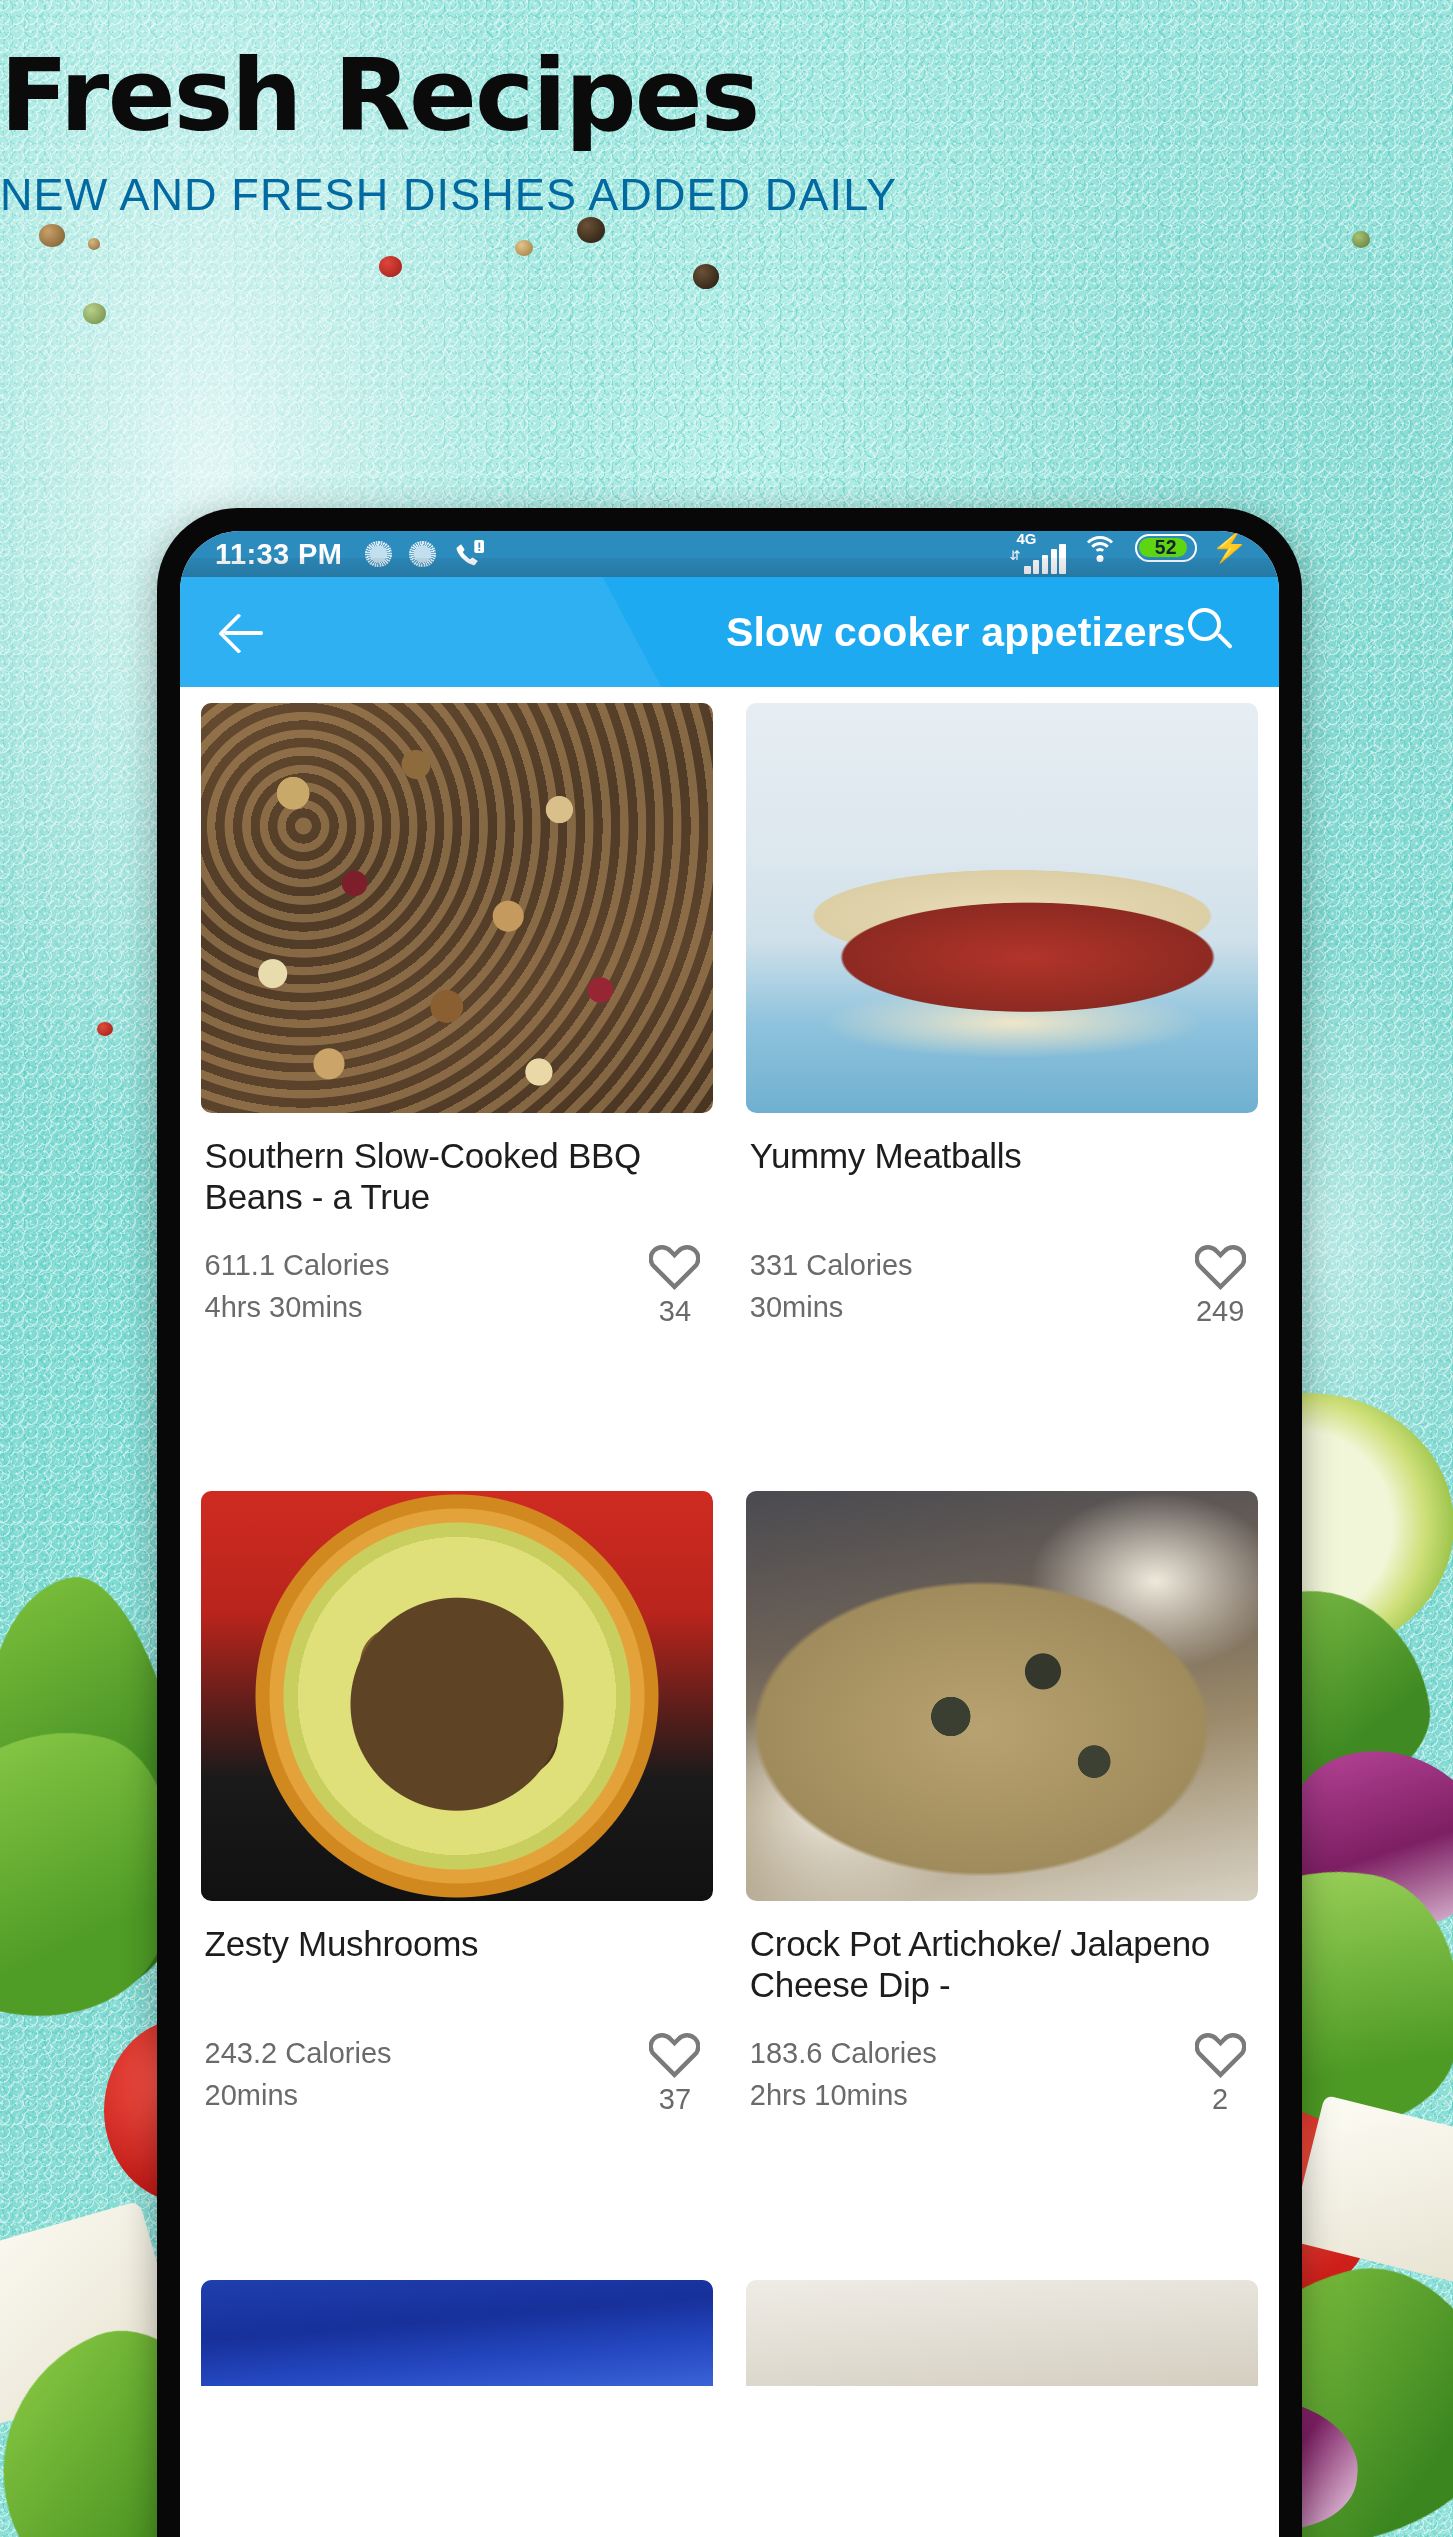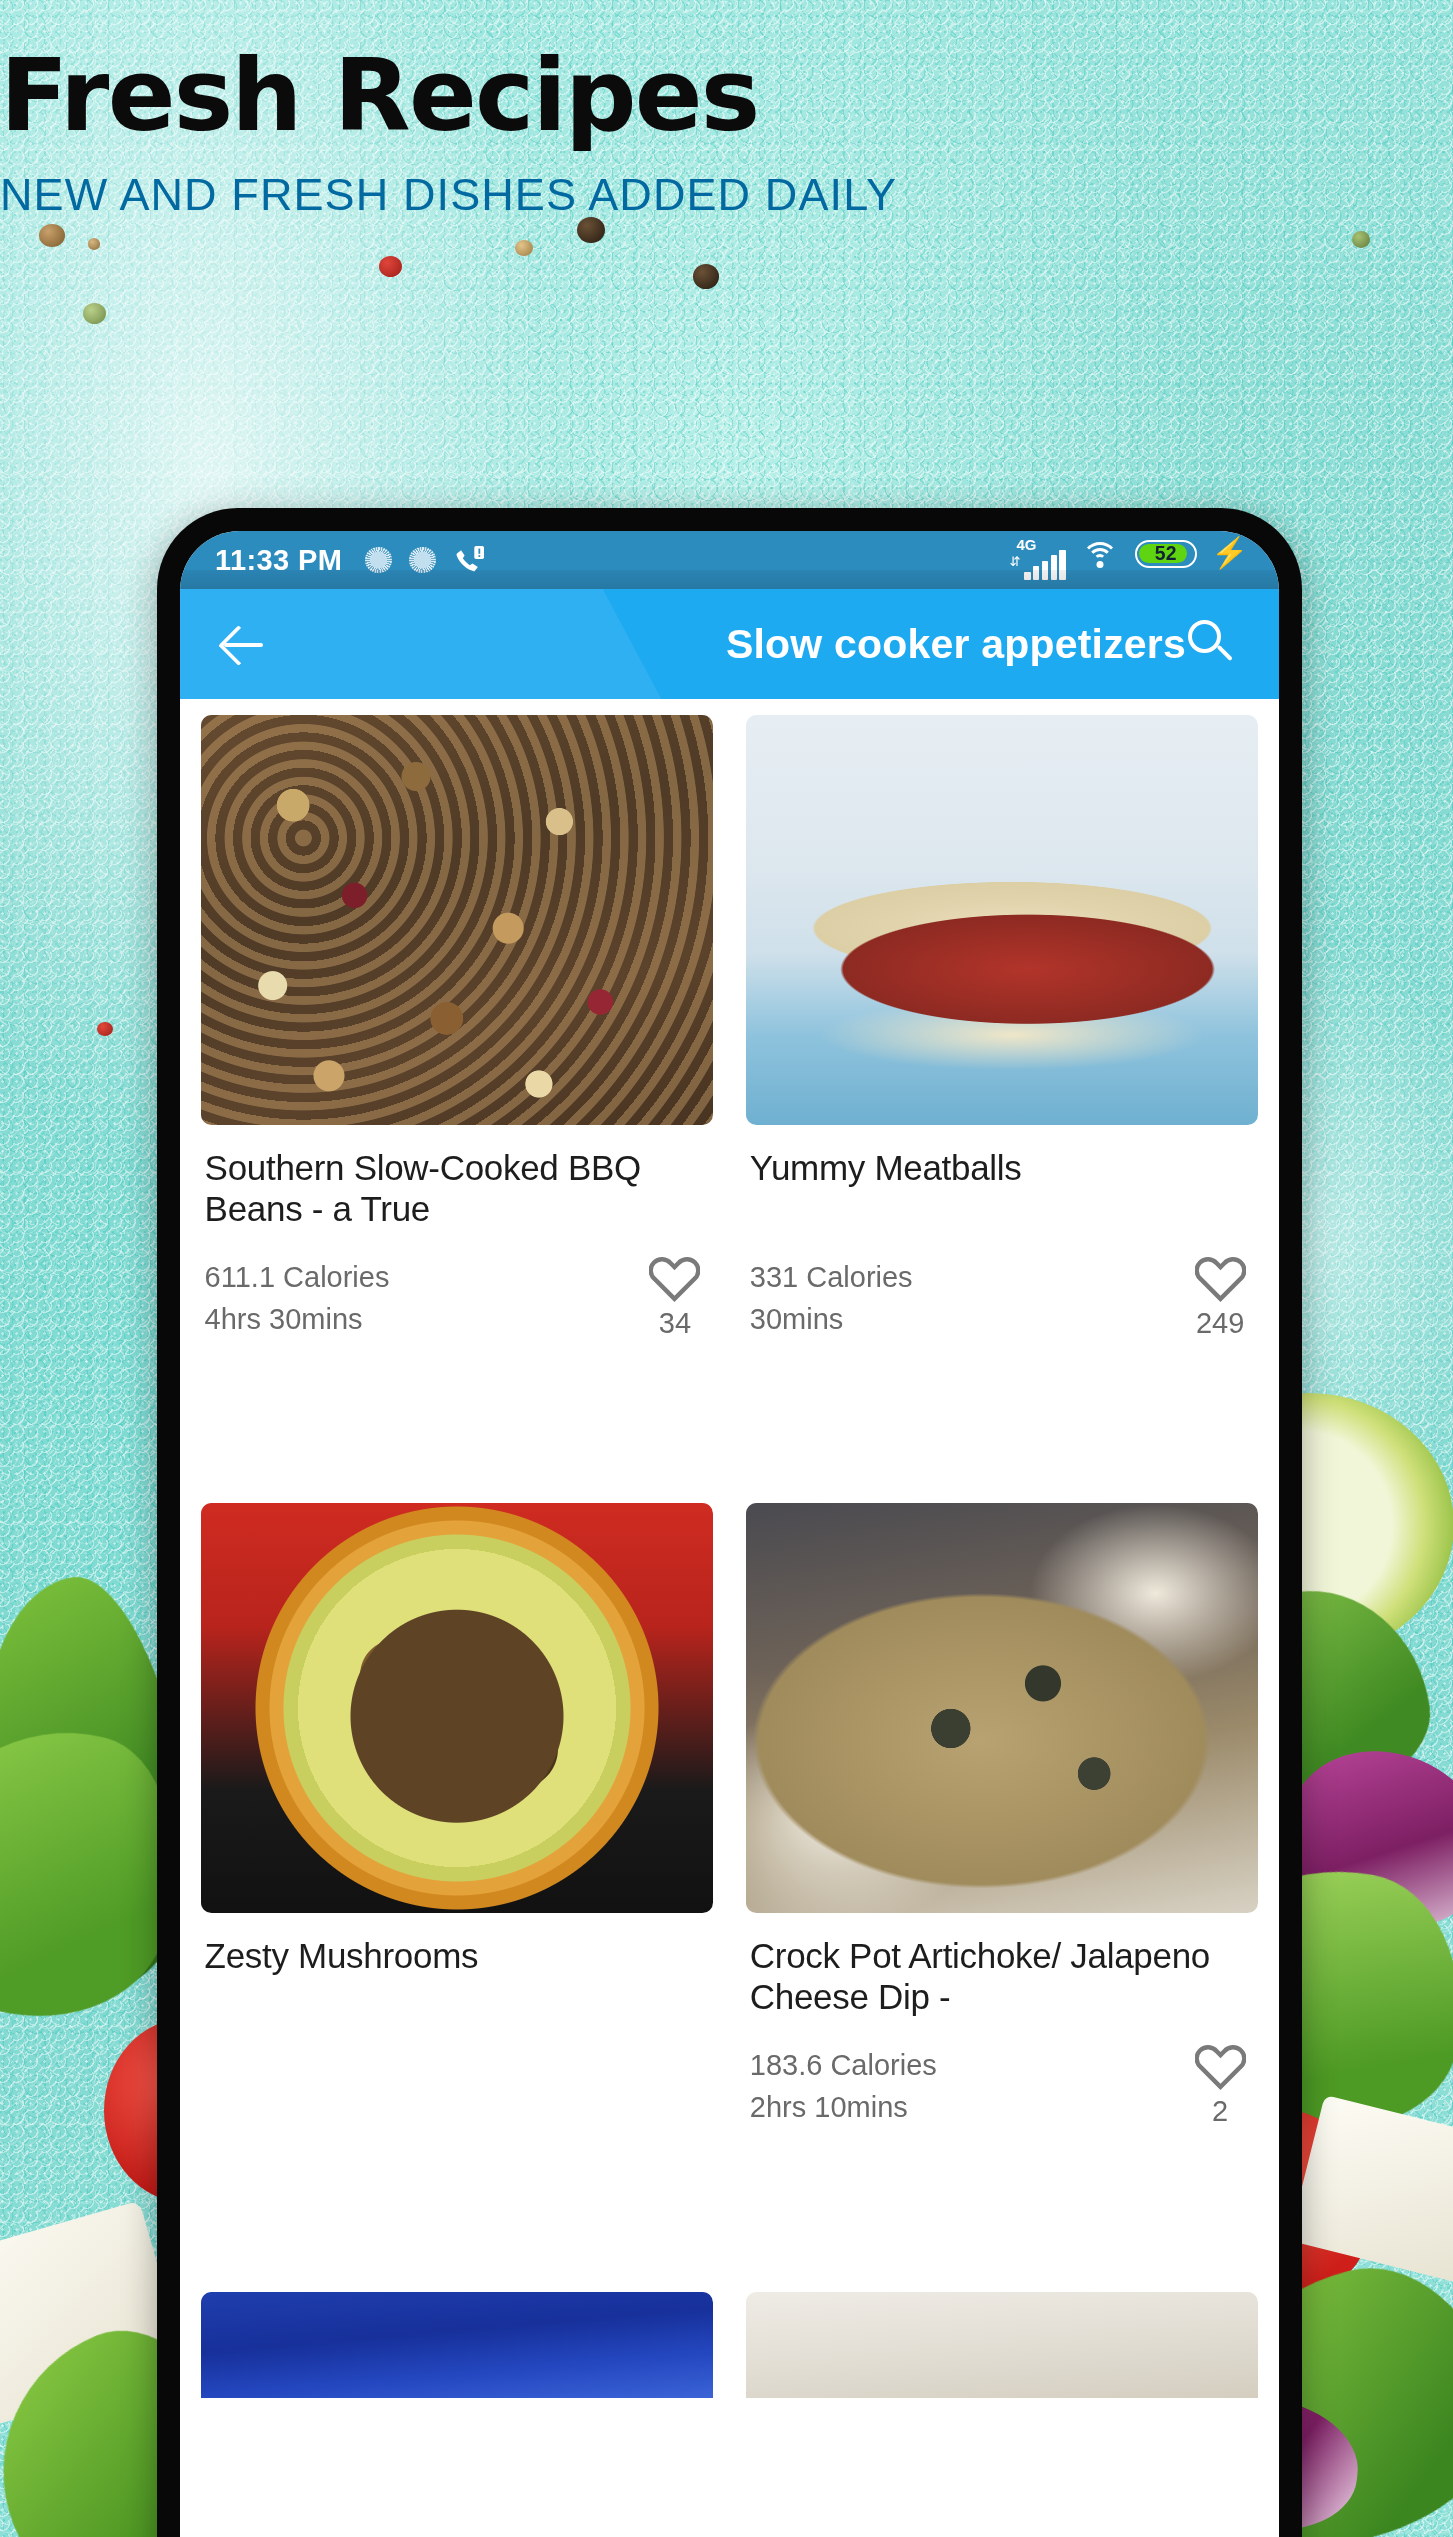--- a/index.html
+++ b/index.html
@@ -86,21 +86,21 @@
   #screen{
     width:100%; height:100%;
     background:#fff;
     border-radius:60px 60px 0 0;
     overflow:hidden;
     position:relative;
   }
 
   
   #statusbar{
-    height:58px; background:#2d8cbe;
+    height:46px; background:#2d8cbe;
     display:flex; align-items:center;
     padding:0 30px 0 35px; color:#fff;
     position:relative;
   }
   #statusbar::after{
     content:""; position:absolute; left:0; right:0; bottom:0; height:19.4px;
     background:linear-gradient(180deg, rgba(0,0,0,.06), rgba(0,0,0,.14));
     pointer-events:none;
   }
   .sb-time{ font-size:29px; font-weight:bold; letter-spacing:0.4px; }
@@ -384,20 +384,32 @@
               <div class="fav-count">249</div>
             </div>
           </div>
         </div>
       </div>
 
       <div class="card">
         <div class="thumb t-mush"></div>
         <div class="meta">
           <div class="r-title">Zesty Mushrooms</div>
+          <div class="r-foot">
+            <div class="r-stats">
+              <div>243.2 Calories</div>
+              <div>20mins</div>
+            </div>
+            <div class="fav">
+              <svg class="heart" width="51" height="46" viewBox="0 0 24 22">
+                <path d="M12 20.5 2.6 11.1a5.4 5.4 0 1 1 7.6-7.6L12 5.3l1.8-1.8a5.4 5.4 0 1 1 7.6 7.6z" fill="none" stroke="#7a7a7a" stroke-width="2.1"></path>
+              </svg>
+              <div class="fav-count">37</div>
+            </div>
+          </div>
         </div>
       </div>
 
       <div class="card">
         <div class="thumb t-dip"></div>
         <div class="meta">
           <div class="r-title">Crock Pot Artichoke/ Jalapeno Cheese Dip -</div>
           <div class="r-foot">
             <div class="r-stats">
               <div>183.6 Calories</div>

